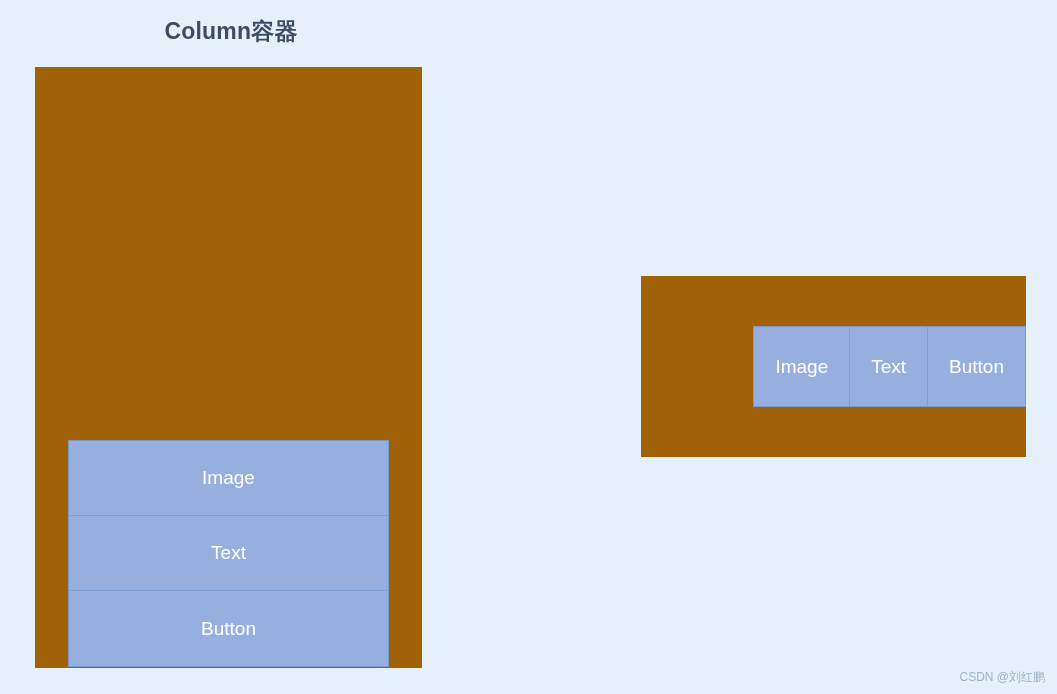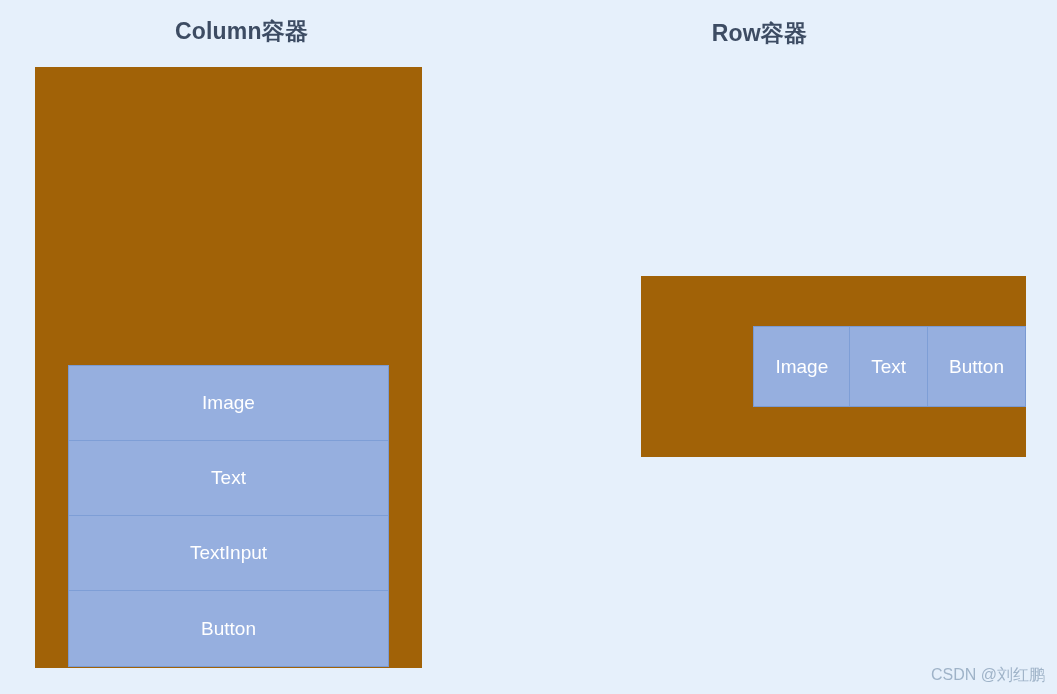--- a/index.html
+++ b/index.html
@@ -13,21 +13,21 @@
     font-family: "Liberation Sans", sans-serif;
     overflow: hidden;
     position: relative;
   }
 
   
   .panel {
     position: absolute;
     top: 0;
   }
-  #column-panel { left: 0; width: 462px; height: 506px; padding-left: 7px; }
+  #column-panel { left: 0; width: 462px; height: 506px; }
   #row-panel    { left: 462px; width: 595px; height: 694px; }
 
   .panel-title {
     position: absolute;
     width: 100%;
     text-align: center;
     font-size: 23px;
     font-weight: bold;
     color: #3d4c63;
     letter-spacing: 0.2px;
@@ -107,43 +107,41 @@
     box-sizing: border-box;
     padding: 0 21px;
   }
   #row-items .widget:last-child { border-right: none; }
 
   
   #watermark {
     position: absolute;
     right: 12px;
     bottom: 8px;
-    font-size: 16px;
+    font-size: 12px;
     color: #9fb3c8;
     white-space: nowrap;
   }
 </style>
 </head>
 <body>
 
 <div class="panel" id="column-panel">
   <div class="panel-title">Column容器</div>
 
   <div class="container-box" id="column-container">
     <div id="column-items">
       <div class="widget">Image</div>
       <div class="widget">Text</div>
-      <div class="widget">TextInput</div>
       <div class="widget">Button</div>
     </div>
   </div>
 </div>
 
 <div class="panel" id="row-panel">
-  <div class="panel-title">Row容器</div>
 
   <div class="container-box" id="row-container">
     <div id="row-items">
       <div class="widget">Image</div>
       <div class="widget">Text</div>
       <div class="widget">Button</div>
     </div>
   </div>
 </div>
 

